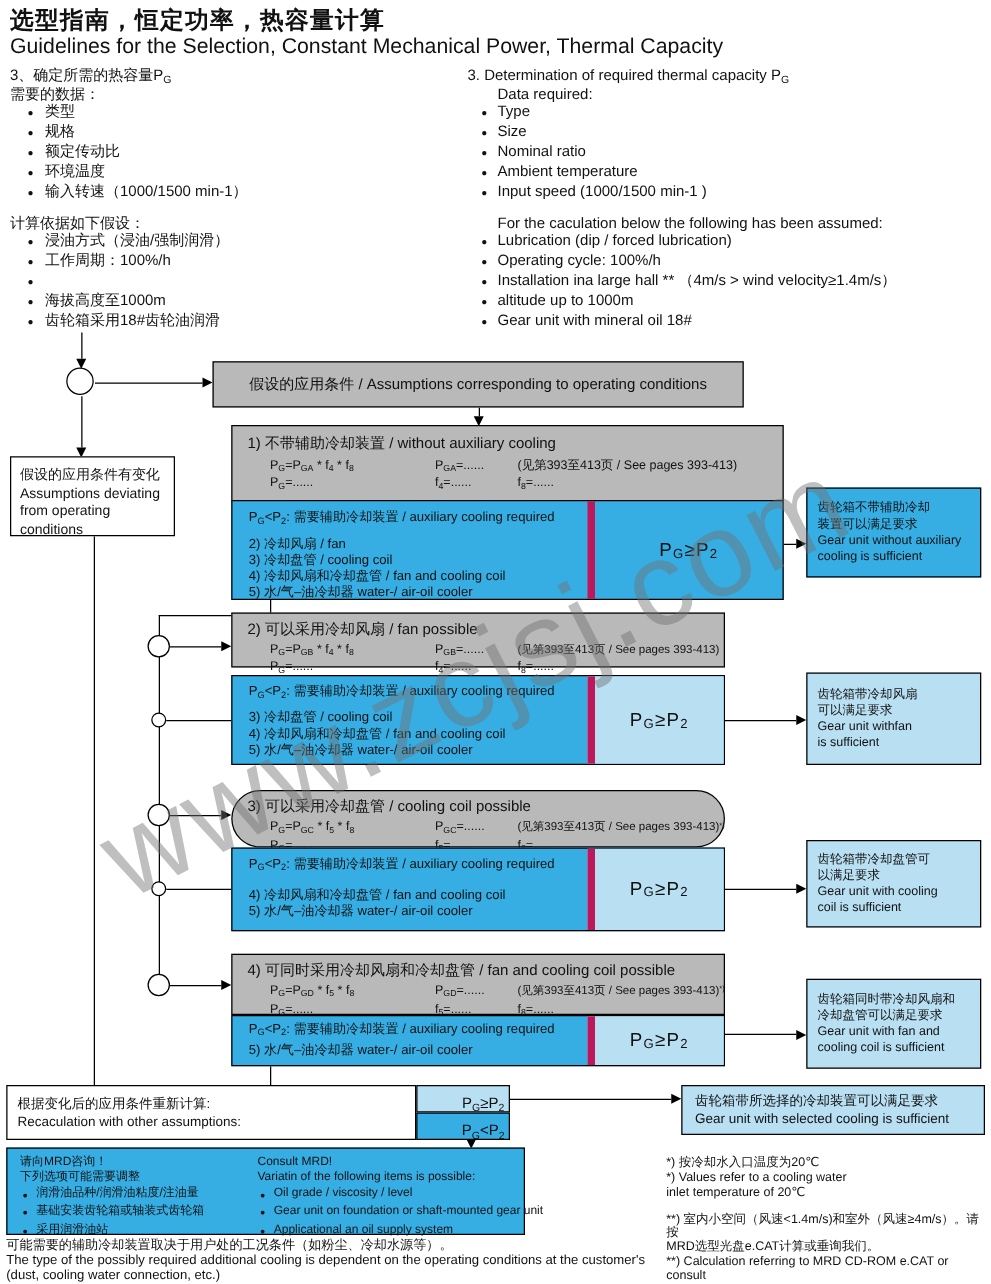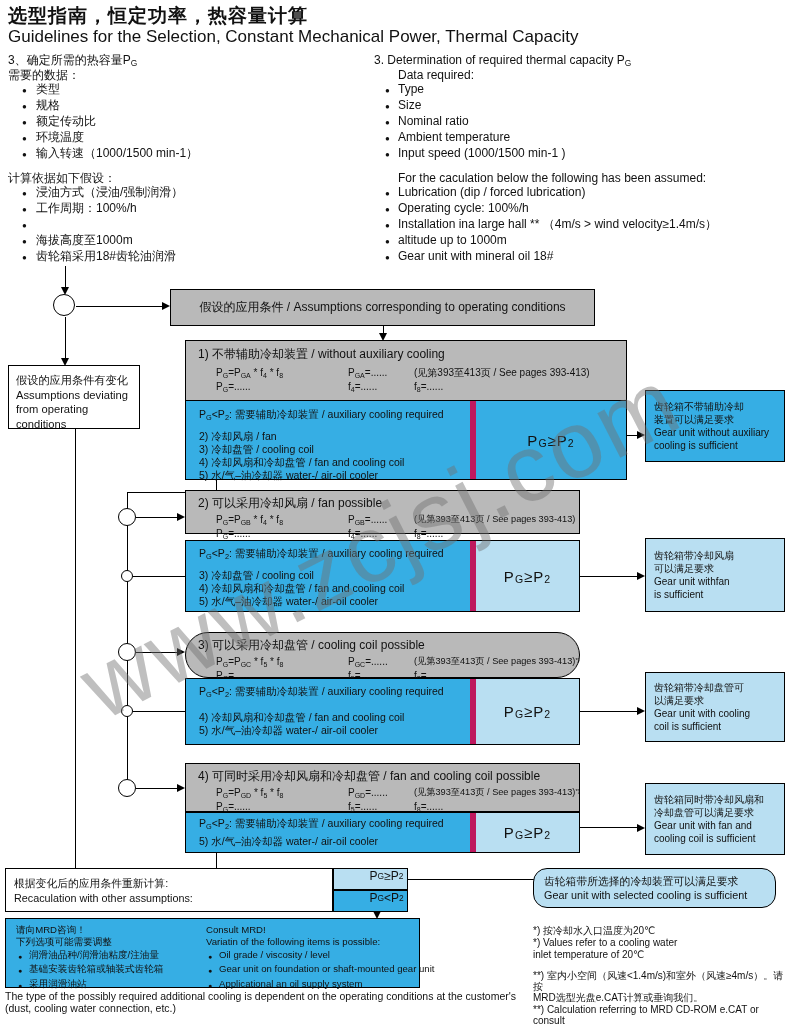--- a/index.html
+++ b/index.html
@@ -41,21 +41,21 @@
   .fnote{font-size:10px;}
   .sec-sm .fnote{font-size:9.2px;}
   .sec-blue{display:flex;}
   .cell-l{width:284px;flex:none;box-sizing:border-box;padding:7px 0 0 13px;font-size:10.5px;line-height:13px;}
   .cond{margin-bottom:8px;}
   .cond-tight{margin-bottom:4px;}
   .cell-r{flex:1;border-left:6px solid #be185d;display:flex;align-items:center;justify-content:center;font-size:15px;letter-spacing:1px;}
   .res{display:flex;flex-direction:column;justify-content:center;padding-left:8px;font-size:10px;line-height:13.2px;}
 
   .recalc{padding:7px 0 0 8px;font-size:10.8px;line-height:15px;}
-  .sbox{display:flex;align-items:flex-start;justify-content:center;font-size:12px;padding-left:32px;}
+  .sbox{display:flex;align-items:flex-end;justify-content:center;font-size:12px;padding-left:32px;}
   .resb{display:flex;flex-direction:column;justify-content:center;padding-left:10px;font-size:10.8px;line-height:14px;}
   .mrd-col{position:absolute;top:5px;font-size:9.6px;line-height:12.4px;white-space:nowrap;}
   .mrd-col .li{margin-left:2px;}
   .mrd-col .dot{font-size:7px;width:11px;padding-top:2px;}
 
   .fnotes{position:absolute;left:533px;top:925px;width:260px;font-size:10px;line-height:12px;}
   .fnotes .n2{margin-top:9px;line-height:11.2px;}
   .bnote{position:absolute;left:5px;top:990px;width:600px;font-size:10.5px;line-height:12px;}
 
   .wm{position:absolute;left:88px;top:638px;transform:rotate(-27deg);transform-origin:0 50%;
@@ -322,21 +322,21 @@
     <div>Gear unit with fan and</div>
     <div>cooling coil is sufficient</div>
   </div>
 
   <div class="box white recalc" style="left:5px;top:868px;width:328px;height:44px;">
     <div>根据变化后的应用条件重新计算:</div>
     <div>Recaculation with other assumptions:</div>
   </div>
   <div class="box light sbox" style="left:333px;top:868px;width:75px;height:22px;">P<sub>G</sub>≥P<sub>2</sub></div>
   <div class="box dark sbox" style="left:333px;top:890px;width:75px;height:22px;">P<sub>G</sub>&lt;P<sub>2</sub></div>
-  <div class="box light resb" style="left:533px;top:868px;width:243px;height:40px;border-radius:14px;">
+  <div class="box light resb" style="left:545px;top:868px;width:243px;height:40px;">
     <div>齿轮箱带所选择的冷却装置可以满足要求</div>
     <div>Gear unit with selected cooling is sufficient</div>
   </div>
 
   <div class="box dark" style="left:5px;top:918px;width:415px;height:70px;">
     <div class="mrd-col" style="left:10px;">
       <div>请向MRD咨询！</div>
       <div>下列选项可能需要调整</div>
       <div class="li">
           <span class="dot">●</span>
@@ -374,19 +374,20 @@
     <div>*) Values refer to a cooling water</div>
     <div>inlet temperature of 20℃</div>
     <div class="n2">**) 室内小空间（风速&lt;1.4m/s)和室外（风速≥4m/s）。请按</div>
     <div class="n2" style="margin-top:0;">MRD选型光盘e.CAT计算或垂询我们。</div>
     <div class="n2" style="margin-top:0;">**) Calculation referring to MRD CD-ROM e.CAT or consult</div>
     <div class="n2" style="margin-top:0;">us when small confined spaces (wind velocity&lt;1.4m/s) or</div>
 
   </div>
 
   <div class="bnote">
+    <div>可能需要的辅助冷却装置取决于用户处的工况条件（如粉尘、冷却水源等）。</div>
     <div>The type of the possibly required additional cooling is dependent on the operating conditions at the customer's</div>
     <div>(dust, cooling water connection, etc.)</div>
   </div>
 
   <div class="wm">www.zcjsj.com</div>
 
 </div>
 
 </body></html>

